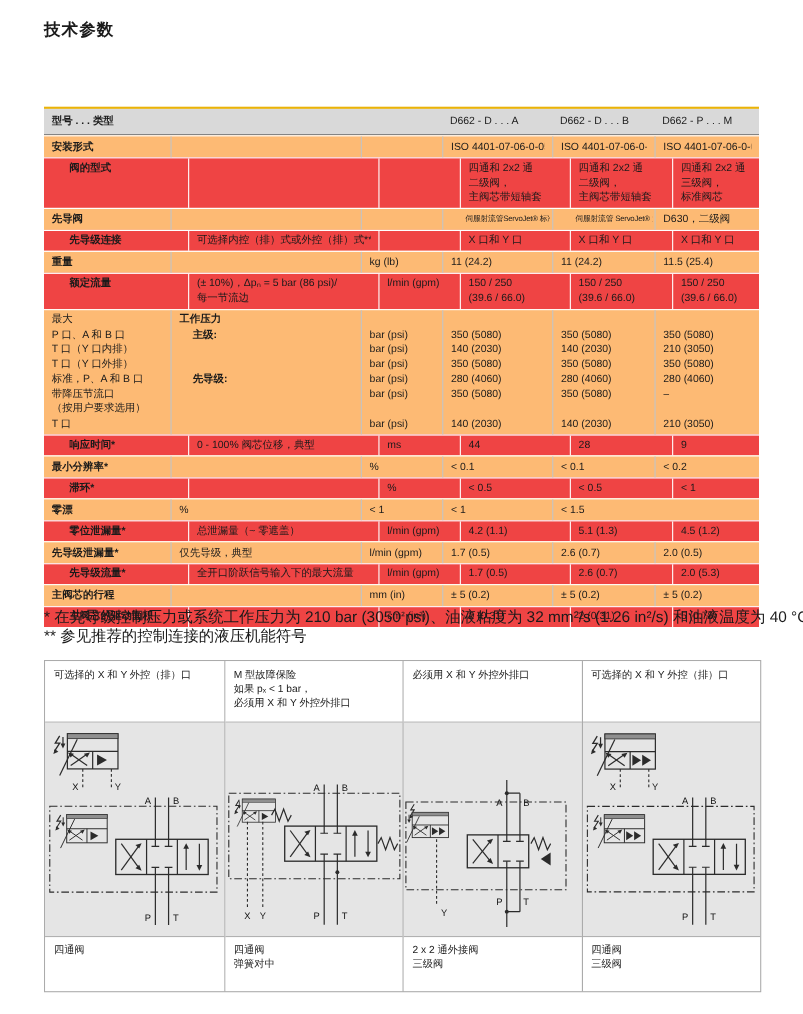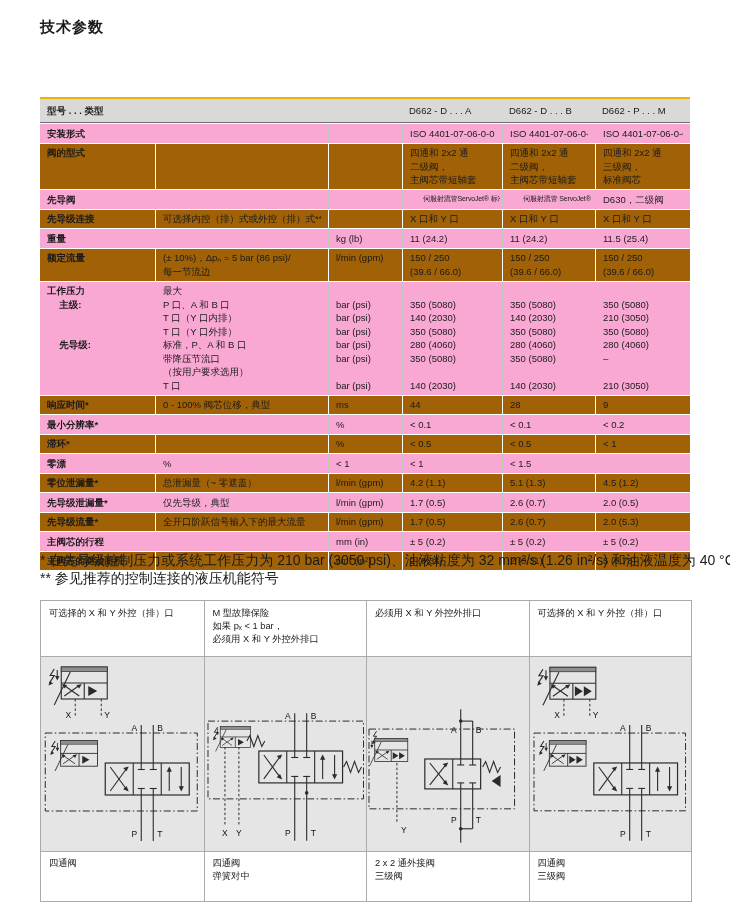--- a/index.html
+++ b/index.html
@@ -4,22 +4,22 @@
 <style>
   html,body{margin:0;padding:0;background:#fff;}
   .page{position:relative;width:730px;height:922px;background:#ffffff;
         font-family:"Liberation Sans",sans-serif;color:#1a1a1a;overflow:hidden;}
   .title{position:absolute;left:40px;top:18px;margin:0;font-size:15px;font-weight:bold;letter-spacing:1px;}
 
   
   .spec-table{position:absolute;left:40px;top:97px;width:650px;border-top:2px solid #eab308;}
   .trow{display:grid;grid-template-columns:115px 173px 74px 100px 93px 95px;border-top:1px solid #ffffff;}
   .trow:first-child{border-top:none;}
-  .r-gray{background:#a16207;}
-  .r-white{background:#f9a8d4;}
+  .r-gray{background:#ef4444;padding-left:16px;}
+  .r-white{background:#fdba74;}
   .r-head{background:#d9d9d9;border-bottom:1px solid #6f6f6f;}
   .cell{padding:2.5px 7px;font-size:9.5px;overflow:hidden;}
   .ln{line-height:13.5px;white-space:pre;overflow:hidden;}
   .c0{font-weight:bold;}
   .r-head .cell{padding:4px 7px;}
   .r-head .ln{line-height:15px;}
   .r-white .cell + .cell{border-left:1px solid #c4c4c4;}
   .r-gray  .cell + .cell{border-left:1px solid #ffffff;}
   
   .trow:nth-child(4) .c3 .ln,.trow:nth-child(4) .c4 .ln{font-size:7.1px;letter-spacing:-0.2px;}
@@ -274,39 +274,39 @@
         <div class="cell c4">
           <div class="ln">150 / 250</div>
           <div class="ln">(39.6 / 66.0)</div>
         </div>
         <div class="cell c5">
           <div class="ln">150 / 250</div>
           <div class="ln">(39.6 / 66.0)</div>
         </div>
       </div>
       <div class="trow r-white">
-        <div class="cell c0">
-          <div class="ln">工作压力</div>
-          <div class="ln">　 主级:</div>
-          <div class="ln">&nbsp;</div>
-          <div class="ln">&nbsp;</div>
-          <div class="ln">　 先导级:</div>
-          <div class="ln">&nbsp;</div>
-          <div class="ln">&nbsp;</div>
-          <div class="ln">&nbsp;</div>
-        </div>
         <div class="cell c1">
           <div class="ln">最大</div>
           <div class="ln">P 口、A 和 B 口</div>
           <div class="ln">T 口（Y 口内排）</div>
           <div class="ln">T 口（Y 口外排）</div>
           <div class="ln">标准，P、A 和 B 口</div>
           <div class="ln">带降压节流口</div>
           <div class="ln">（按用户要求选用）</div>
           <div class="ln">T 口</div>
+        </div>
+        <div class="cell c0">
+          <div class="ln">工作压力</div>
+          <div class="ln">　 主级:</div>
+          <div class="ln">&nbsp;</div>
+          <div class="ln">&nbsp;</div>
+          <div class="ln">　 先导级:</div>
+          <div class="ln">&nbsp;</div>
+          <div class="ln">&nbsp;</div>
+          <div class="ln">&nbsp;</div>
         </div>
         <div class="cell c2">
           <div class="ln">&nbsp;</div>
           <div class="ln">bar (psi)</div>
           <div class="ln">bar (psi)</div>
           <div class="ln">bar (psi)</div>
           <div class="ln">bar (psi)</div>
           <div class="ln">bar (psi)</div>
           <div class="ln">&nbsp;</div>
           <div class="ln">bar (psi)</div>

